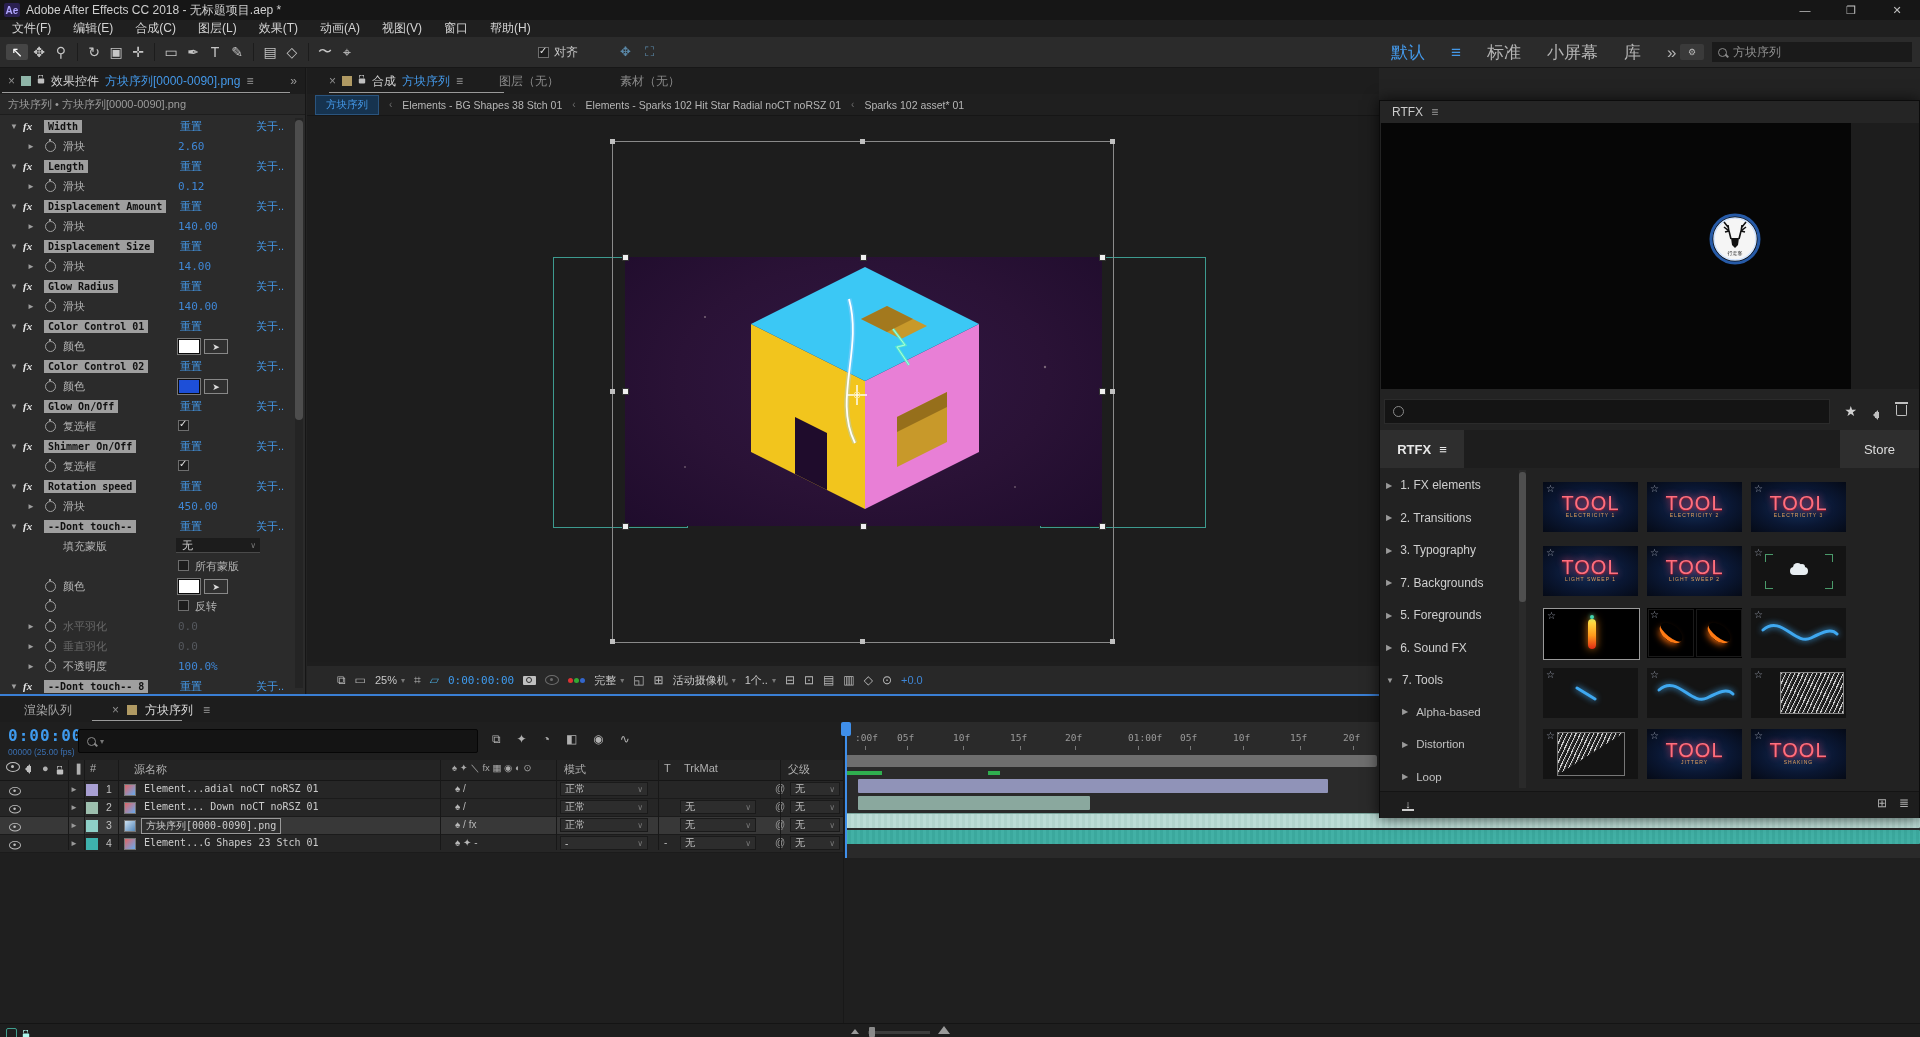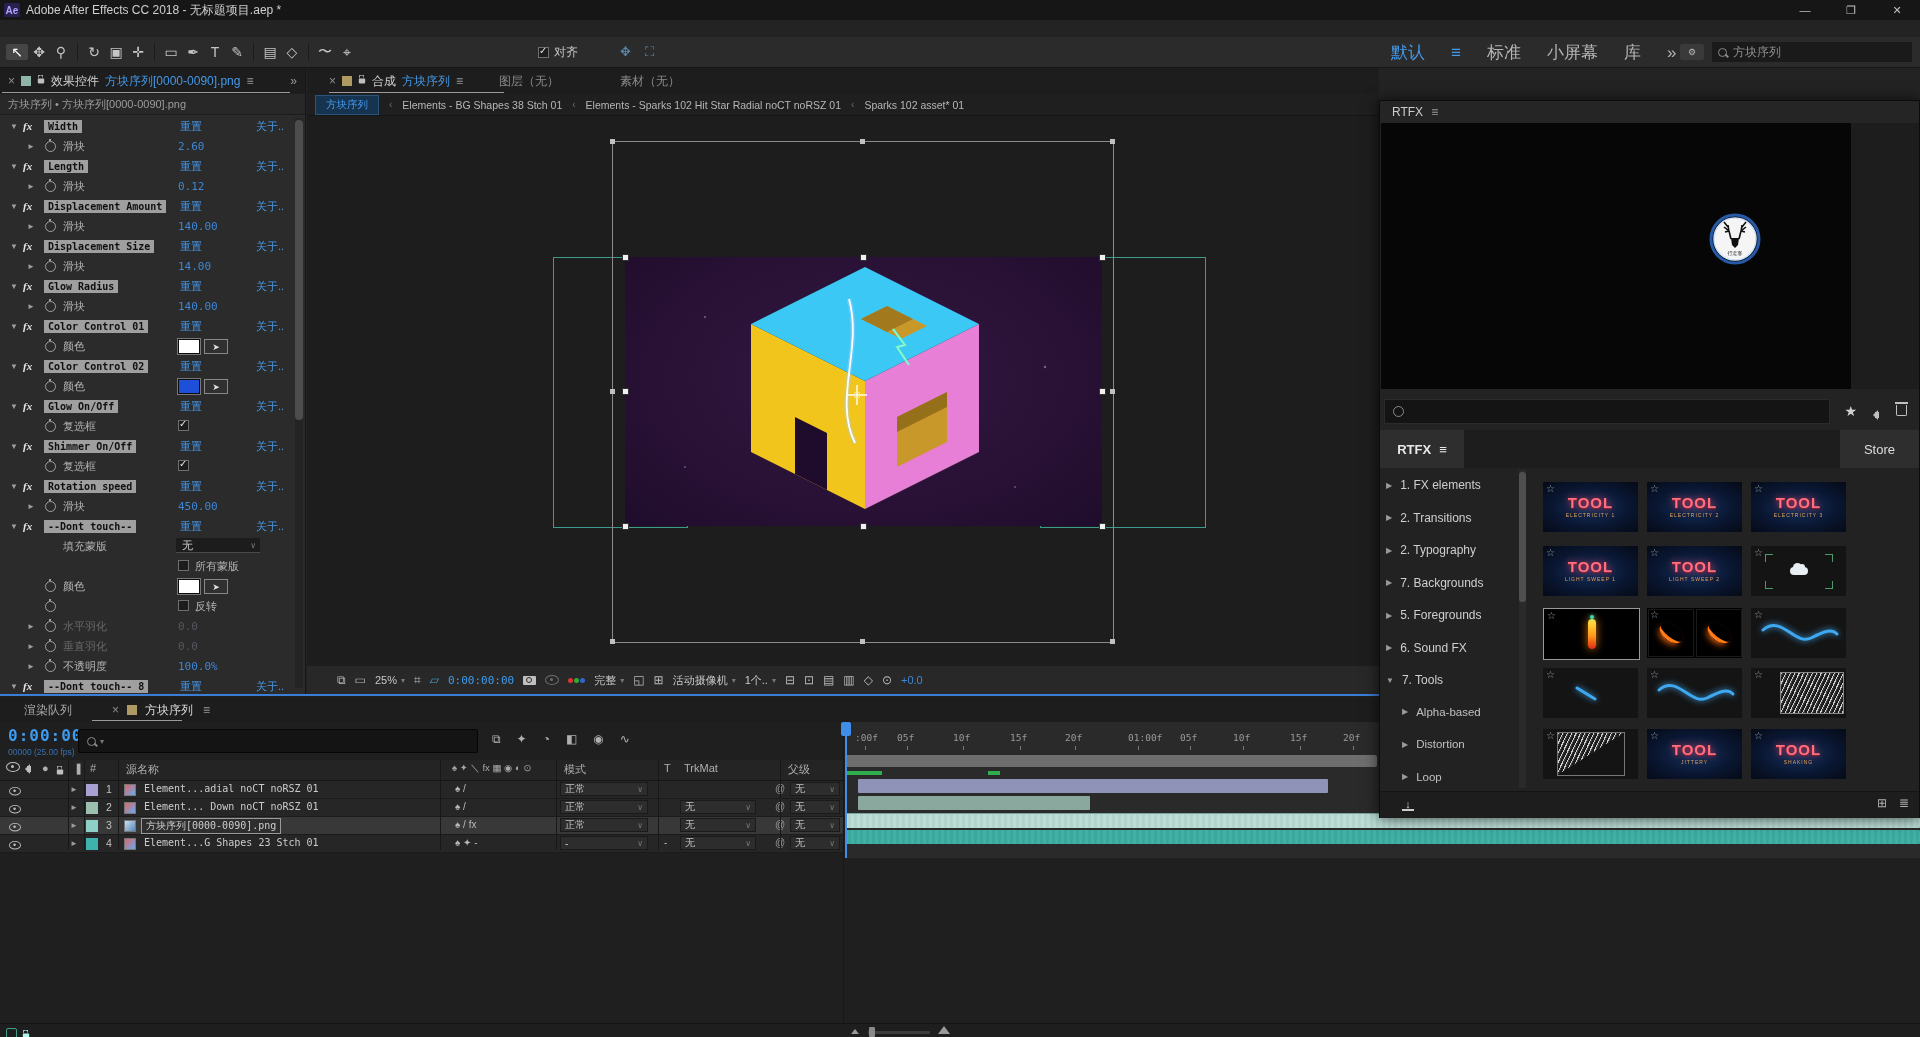--- a/index.html
+++ b/index.html
@@ -155,21 +155,21 @@
   #rtfx-body{position:absolute;left:0;top:367px;width:100%;height:323px;background:#222222;}
   .cat-item{position:absolute;left:6px;display:flex;align-items:center;gap:8px;color:#cfcfcf;font-size:12px;white-space:nowrap;}
   .cat-item.sub{left:22px;font-size:11.5px;color:#c0c0c0;}
   .cat-car{color:#9a9a9a;font-size:8px;}
   #cat-scroll{position:absolute;left:139px;top:2px;width:7px;height:318px;background:#2a2a2a;}
   #cat-thumbb{position:absolute;left:139px;top:4px;width:7px;height:130px;background:#4f4f4f;border-radius:3px;}
   .thumb{position:absolute;width:95px;height:50px;background:#101010;overflow:hidden;}
   .thumb .star{position:absolute;left:3px;top:1px;color:#9aa0b0;font-size:10px;z-index:3;}
   .th-tool{background:radial-gradient(ellipse at 50% 50%, #16325e 0%, #0a1733 55%, #050a16 100%);
            display:flex;flex-direction:column;align-items:center;justify-content:center;}
-  .th-tool .tt{font-weight:700;font-size:15px;letter-spacing:1px;color:#ff6f7e;text-shadow:0 0 7px rgba(255,60,90,.9),0 1px 1px #7a1a2a;line-height:14px;}
+  .th-tool .tt{font-weight:400;font-size:20px;letter-spacing:1px;color:#ff6f7e;text-shadow:0 0 7px rgba(255,60,90,.9),0 1px 1px #7a1a2a;line-height:14px;}
   .th-tool .tl{font-size:5px;color:#e0a05c;letter-spacing:1px;margin-top:2px;}
   .th-dark{background:#141414;display:flex;align-items:center;justify-content:center;}
   .wave-svg{display:block;}
   .hatchfill{background:repeating-linear-gradient(115deg,#cfcfcf 0 1px,#3c3c3c 1px 2px,#1c1c1c 2px 4px);}
   #rtfx-dl{position:absolute;left:0;top:690px;width:100%;height:27px;background:#1d1d1d;border-top:1px solid #141414;display:flex;align-items:center;padding-left:22px;gap:8px;box-sizing:border-box;}
   #rtfx-viewbtns{position:absolute;right:10px;top:695px;display:flex;gap:12px;color:#b0b0b0;font-size:12px;z-index:31;}
   .corner{position:absolute;width:7px;height:7px;border:1px solid #4a9a6a;}
   .cloud{width:18px;height:8px;background:#e8eef2;border-radius:6px;position:relative;}
   .cloud:before{content:"";position:absolute;width:9px;height:9px;background:#e8eef2;border-radius:50%;top:-4px;left:3px;}
   .cloud:after{content:"";position:absolute;width:6px;height:6px;background:#e8eef2;border-radius:50%;top:-3px;right:3px;}
@@ -185,20 +185,31 @@
 
   <div class="abs" id="titlebar">
     <div id="ae-logo">Ae</div>
     <div id="title-text">Adobe After Effects CC 2018 - 无标题项目.aep *</div>
     <div style="flex:1"></div>
     <div class="win-btn">—</div>
     <div class="win-btn">❐</div>
     <div class="win-btn">✕</div>
   </div>
 
+  <div class="abs" id="menubar">
+      <span class="menu-item">文件(F)</span>
+      <span class="menu-item">编辑(E)</span>
+      <span class="menu-item">合成(C)</span>
+      <span class="menu-item">图层(L)</span>
+      <span class="menu-item">效果(T)</span>
+      <span class="menu-item">动画(A)</span>
+      <span class="menu-item">视图(V)</span>
+      <span class="menu-item">窗口</span>
+      <span class="menu-item">帮助(H)</span>
+    </div>
 
   <div class="abs" id="toolbar">
     <div id="tools-strip" class="flex" style="padding-left:6px;">
         <span class="tool-ic active">↖</span>
         <span class="tool-ic">✥</span>
         <span class="tool-ic">⚲</span>
         <span class="tb-sep"></span>
         <span class="tool-ic">↻</span>
         <span class="tool-ic">▣</span>
         <span class="tool-ic">✛</span>
@@ -574,21 +585,21 @@
         <span>∿</span>
       </div>
 
     <div id="tl-header">
       <span class="th-item" style="left:6px"><span class="i-eye"></span></span>
       <span class="th-item" style="left:22px"><span class="i-spk"></span></span>
       <span class="th-item" style="left:42px;color:#b0b0b0">●</span>
       <span class="th-item" style="left:56px;top:5px"><span class="i-lock" style="transform:scale(.8)"></span></span>
       <span class="th-item" style="left:74px">❚</span>
       <span class="th-item" style="left:90px">#</span>
-      <span class="th-item" style="left:126px">源名称</span>
+      <span class="th-item" style="left:134px">源名称</span>
       <span class="th-item" style="left:452px;font-size:9.5px;color:#a8a8a8">♠ ✦ ＼ fx ▦ ◉ ◐ ⊙</span>
       <span class="th-item" style="left:564px">模式</span>
       <span class="th-item" style="left:664px">T</span>
       <span class="th-item" style="left:684px">TrkMat</span>
       <span class="th-item" style="left:788px">父级</span>
     </div>
     <div id="layer-rows">
         <div class="lrow">
           <span class="l-eye"><span class="i-eye"></span></span>
           <span class="l-exp">►</span>
@@ -766,21 +777,21 @@
           <div class="cat-item" style="top: 10px;">
             <span class="cat-car">▶</span>
             <span>1. FX elements</span>
           </div>
           <div class="cat-item" style="top: 42.5px;">
             <span class="cat-car">▶</span>
             <span>2. Transitions</span>
           </div>
           <div class="cat-item" style="top: 75px;">
             <span class="cat-car">▶</span>
-            <span>2. Typography</span>
+            <span>3. Typography</span>
           </div>
           <div class="cat-item" style="top: 107.5px;">
             <span class="cat-car">▶</span>
             <span>7. Backgrounds</span>
           </div>
           <div class="cat-item" style="top: 140px;">
             <span class="cat-car">▶</span>
             <span>5. Foregrounds</span>
           </div>
           <div class="cat-item" style="top: 172.5px;">

